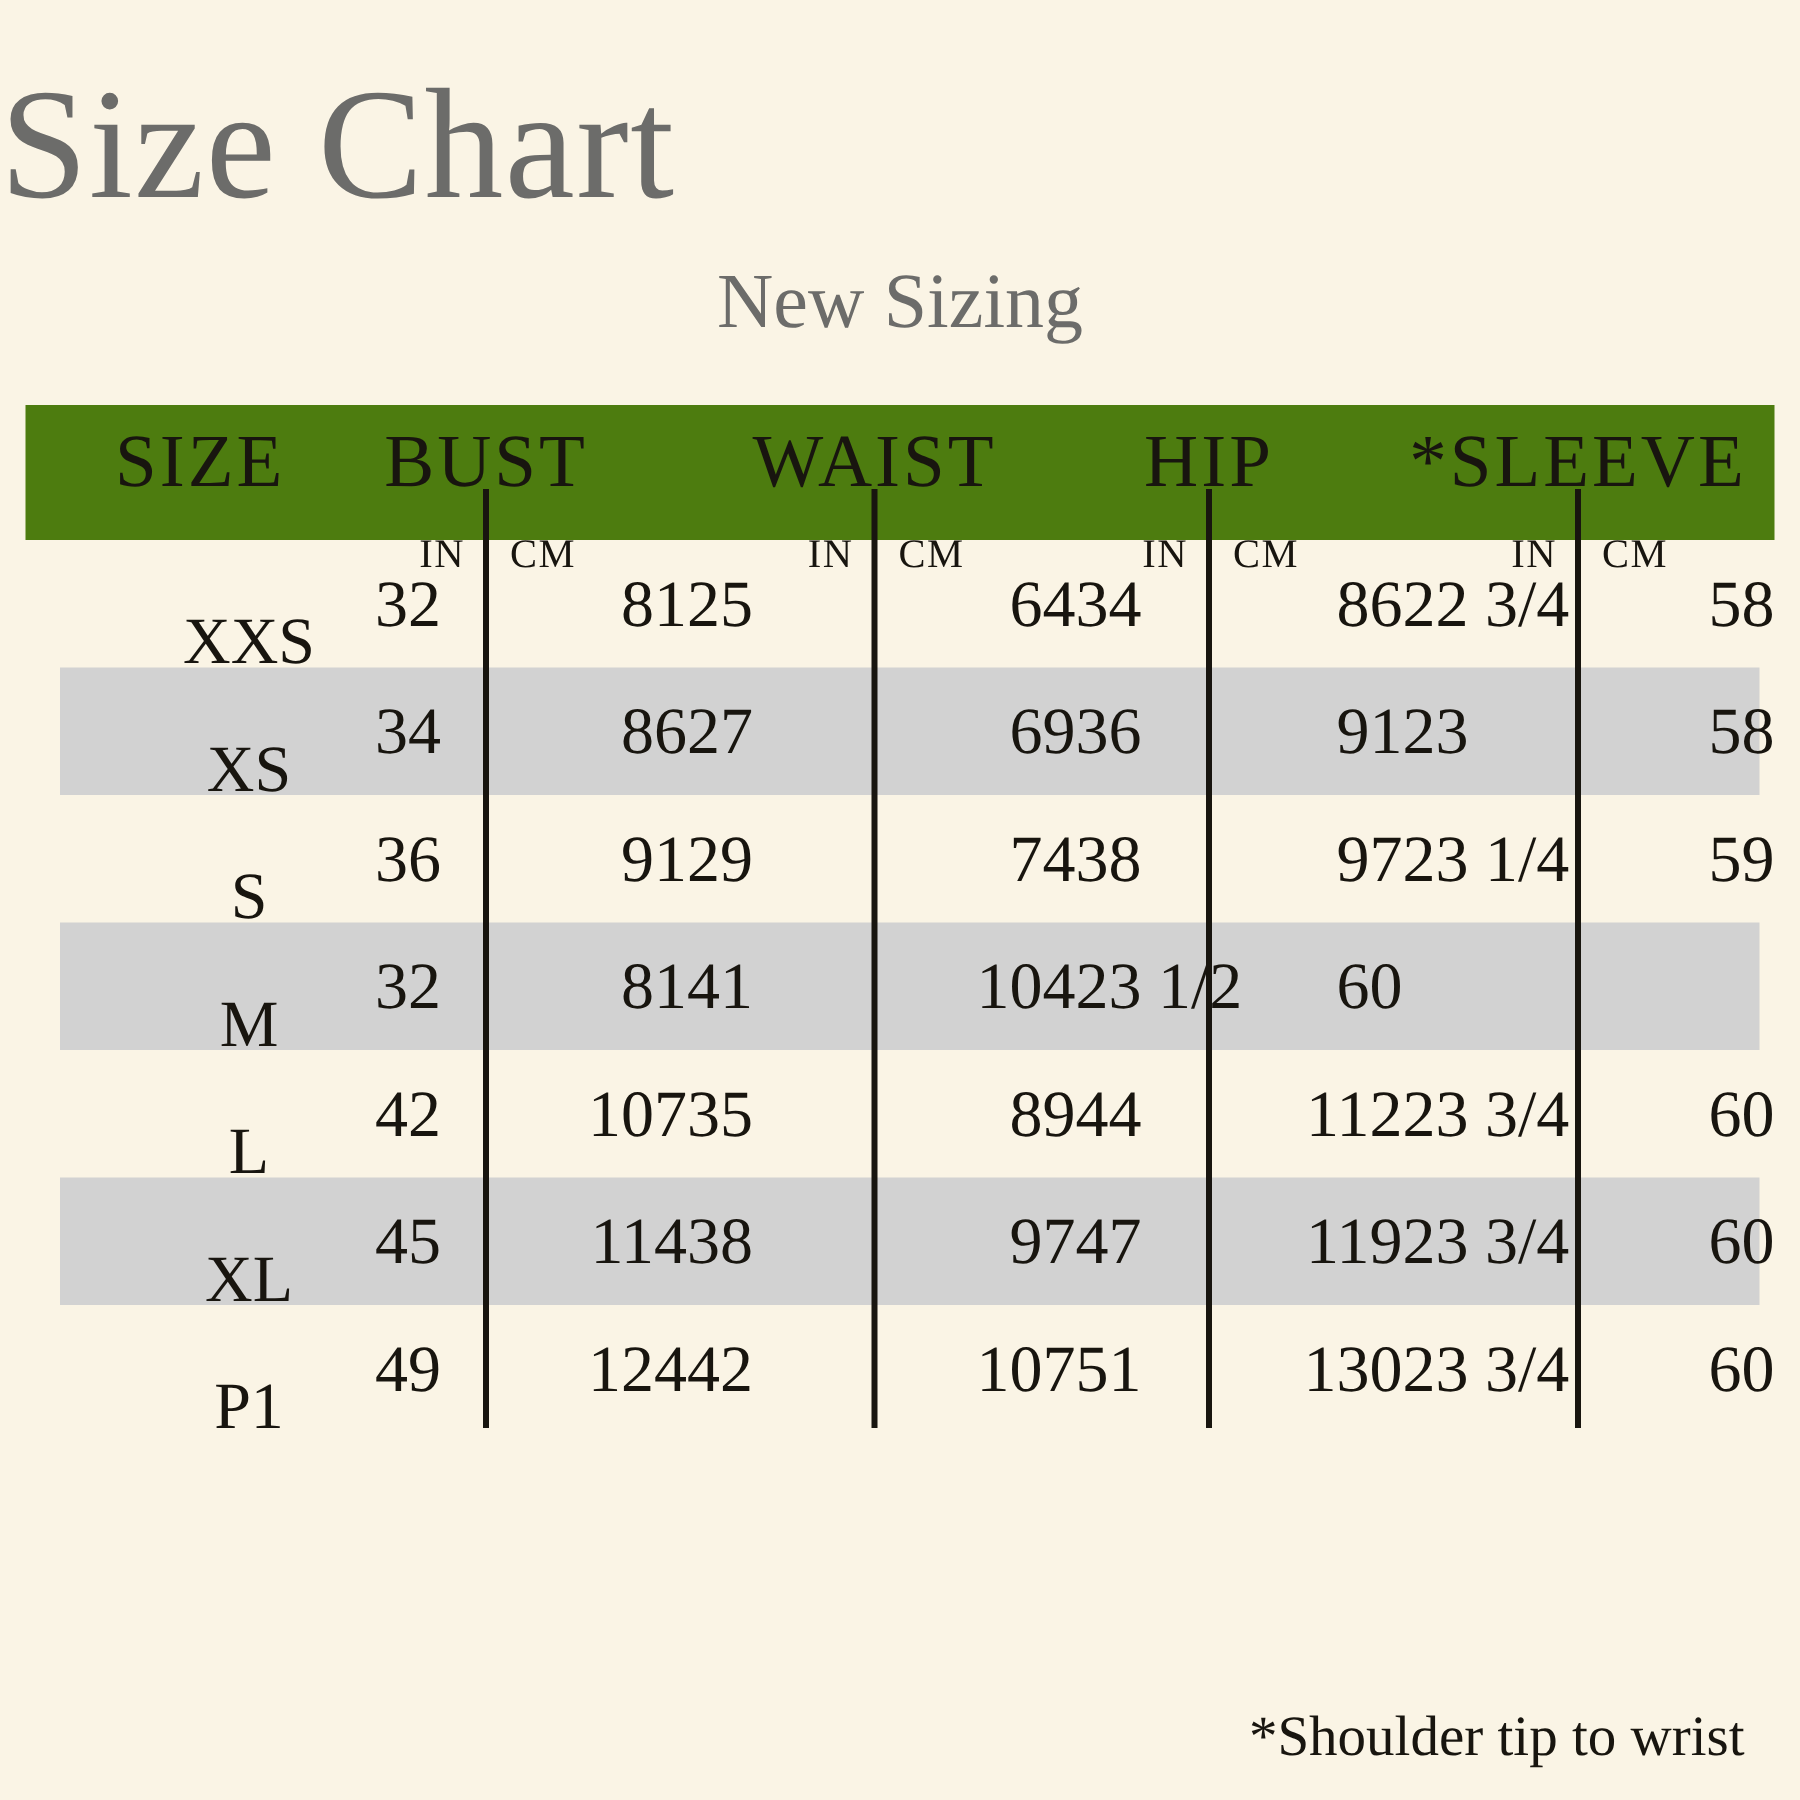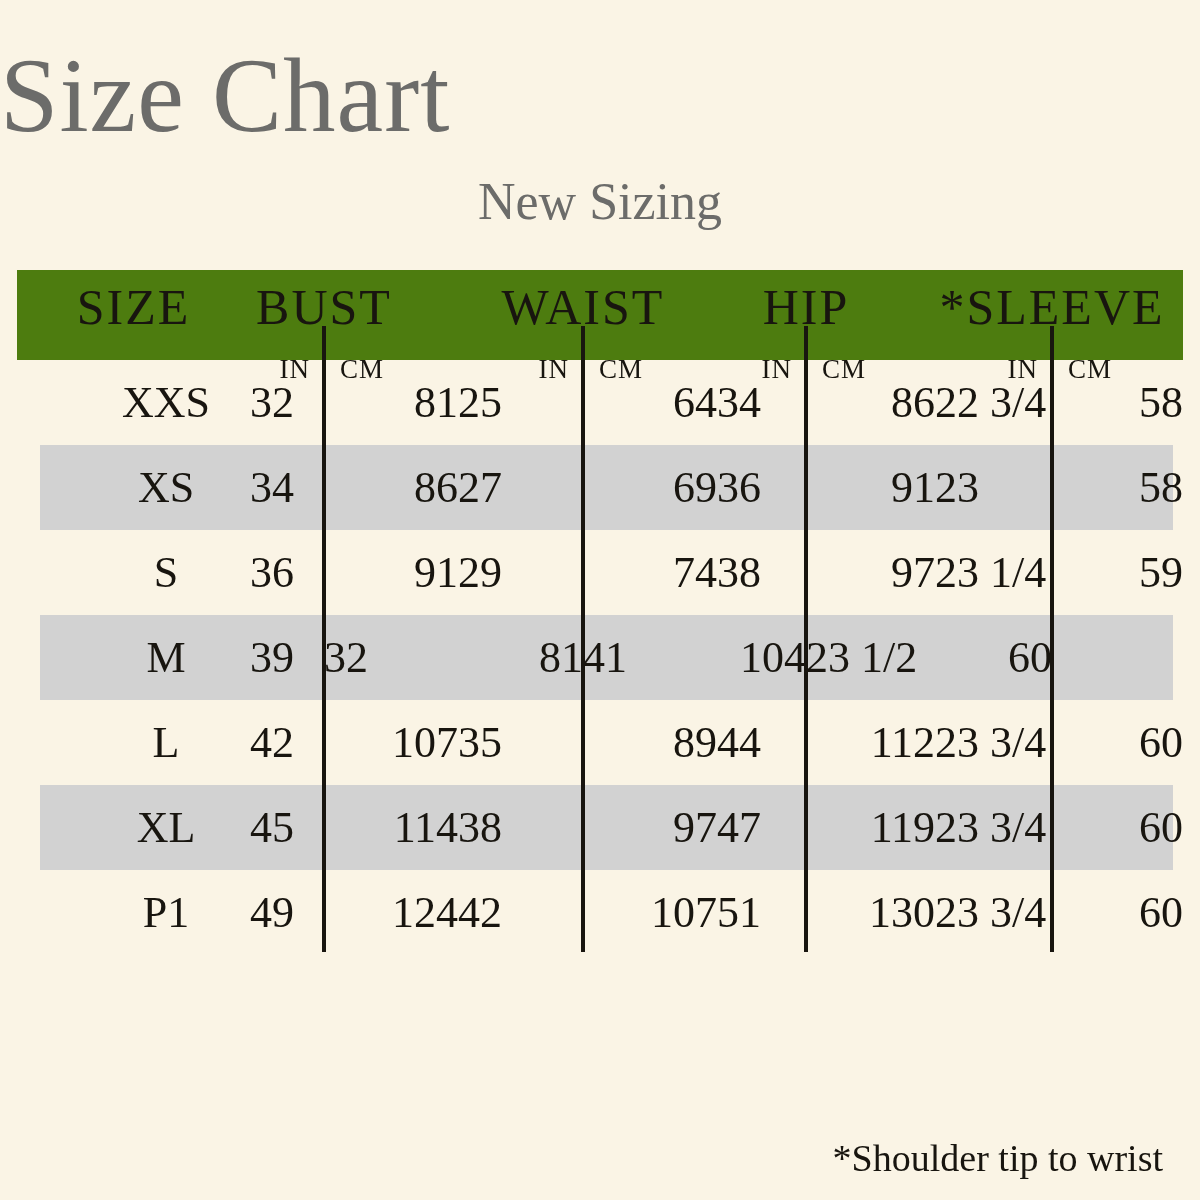--- a/index.html
+++ b/index.html
@@ -58,21 +58,21 @@
   .trow {
     position:relative; height:85px; line-height:85px; font-size:44px;
     display:grid;
     grid-template-columns:233px 74px 134px 125px 134px 89px 129px 117px 131px;
   }
   .trow.shaded::before {
     content:""; position:absolute; left:23px; right:10px; top:0; bottom:0;
     background:#d2d2d2; z-index:0;
   }
   .cell { position:relative; z-index:1; white-space:nowrap; }
-  .c-size { text-align:center; padding-left:65px; }
+  .c-size { text-align:center; padding-left:65px;margin-top:25px; }
   .c-in { text-align:left; padding-right:9px; }
   .c-cm { text-align:right; padding-left:13px; }
   .footnote {
     position:absolute; right:37px; top:1136px;
     font-size:38px; color:#18150f;
   }
 </style>
 </head>
 <body>
 
@@ -133,21 +133,20 @@
     <span class="cell c-in">29</span>
     <span class="cell c-cm">74</span>
     <span class="cell c-in">38</span>
     <span class="cell c-cm">97</span>
     <span class="cell c-in">23 1/4</span>
     <span class="cell c-cm">59</span>
   </div>
 
   <div class="trow shaded">
     <span class="cell c-size">M</span>
-    <span class="cell c-in">39</span>
     <span class="cell c-in">32</span>
     <span class="cell c-cm">81</span>
     <span class="cell c-in">41</span>
     <span class="cell c-cm">104</span>
     <span class="cell c-in">23 1/2</span>
     <span class="cell c-cm">60</span>
   </div>
 
   <div class="trow">
     <span class="cell c-size">L</span>

